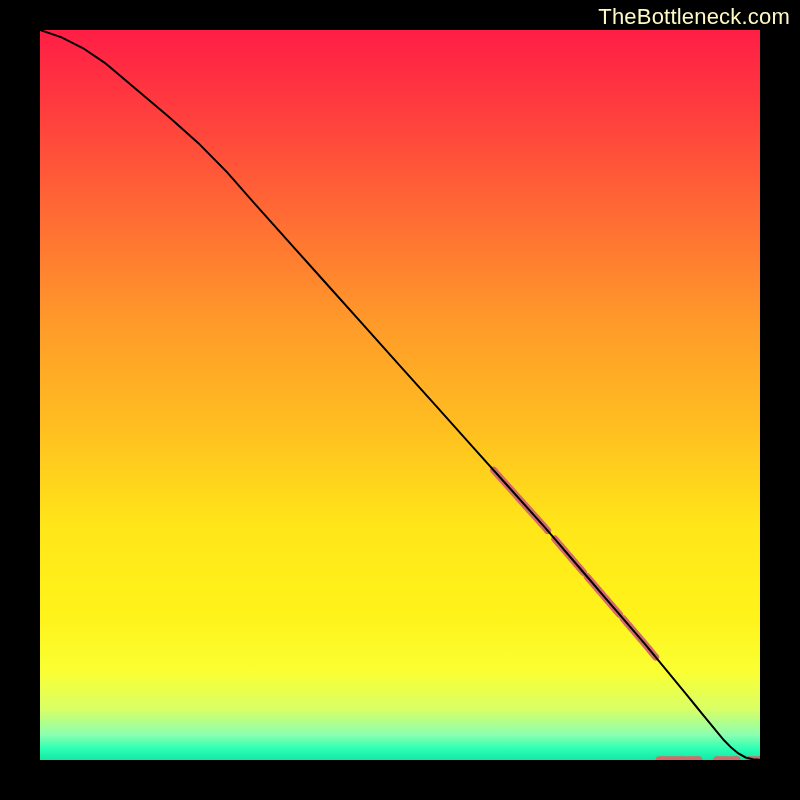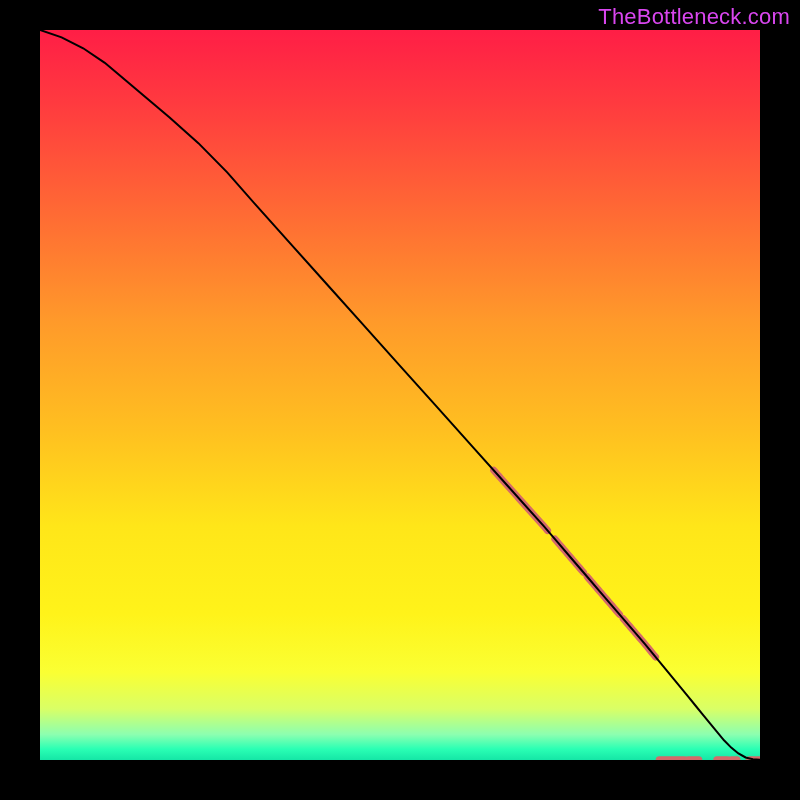--- a/index.html
+++ b/index.html
@@ -14,21 +14,21 @@
   .stage {
     position: relative;
     width: 800px;
     height: 800px;
     background: #000;
   }
   .watermark {
     position: absolute;
     top: 4px;
     right: 10px;
-    color: #d946ef;
+    color: #fef9c3;
     font-size: 22px;
     font-weight: 500;
     letter-spacing: 0.2px;
     user-select: none;
   }
   .plot {
     position: absolute;
     left: 40px;
     top: 30px;
     width: 720px;

